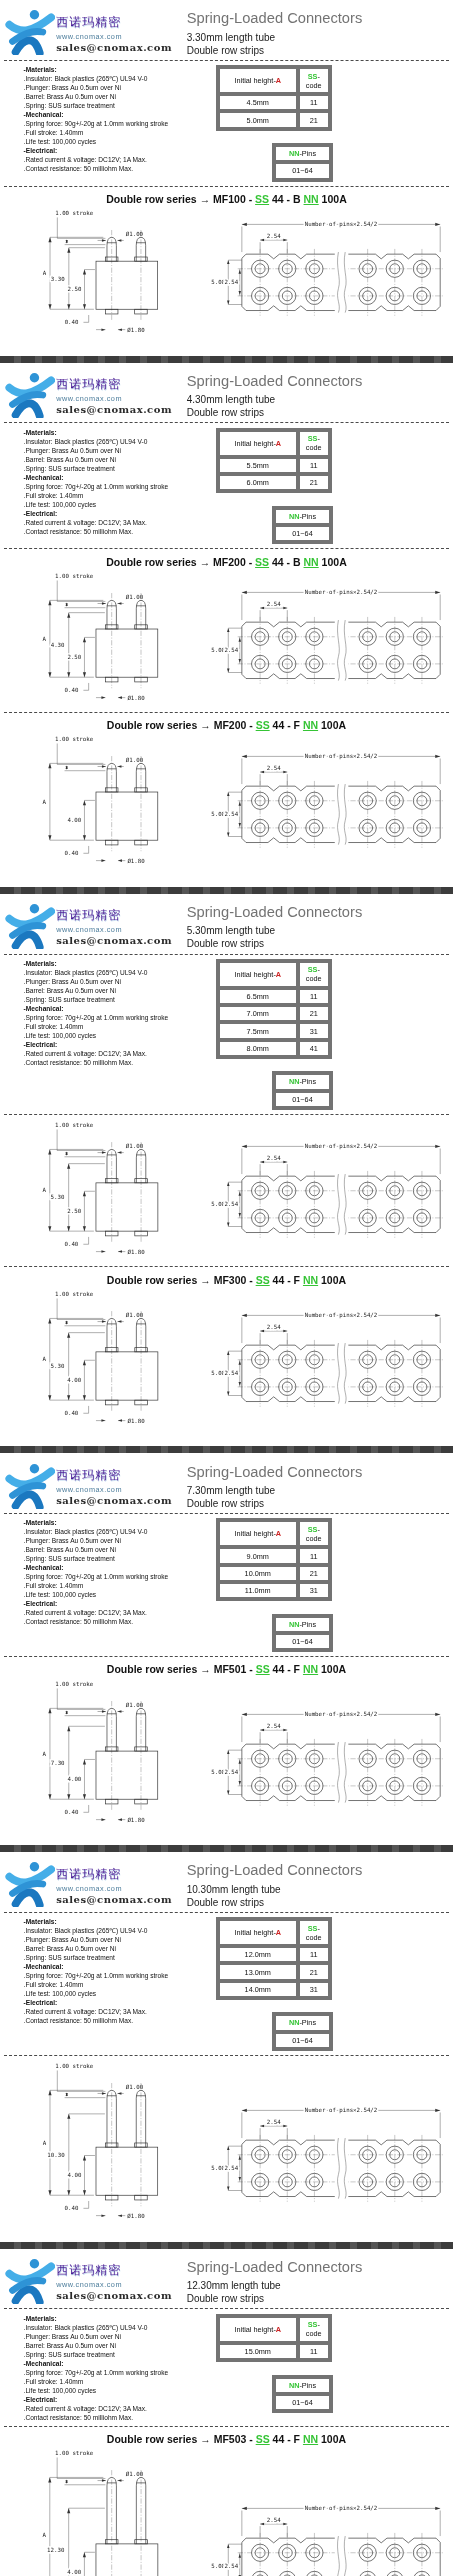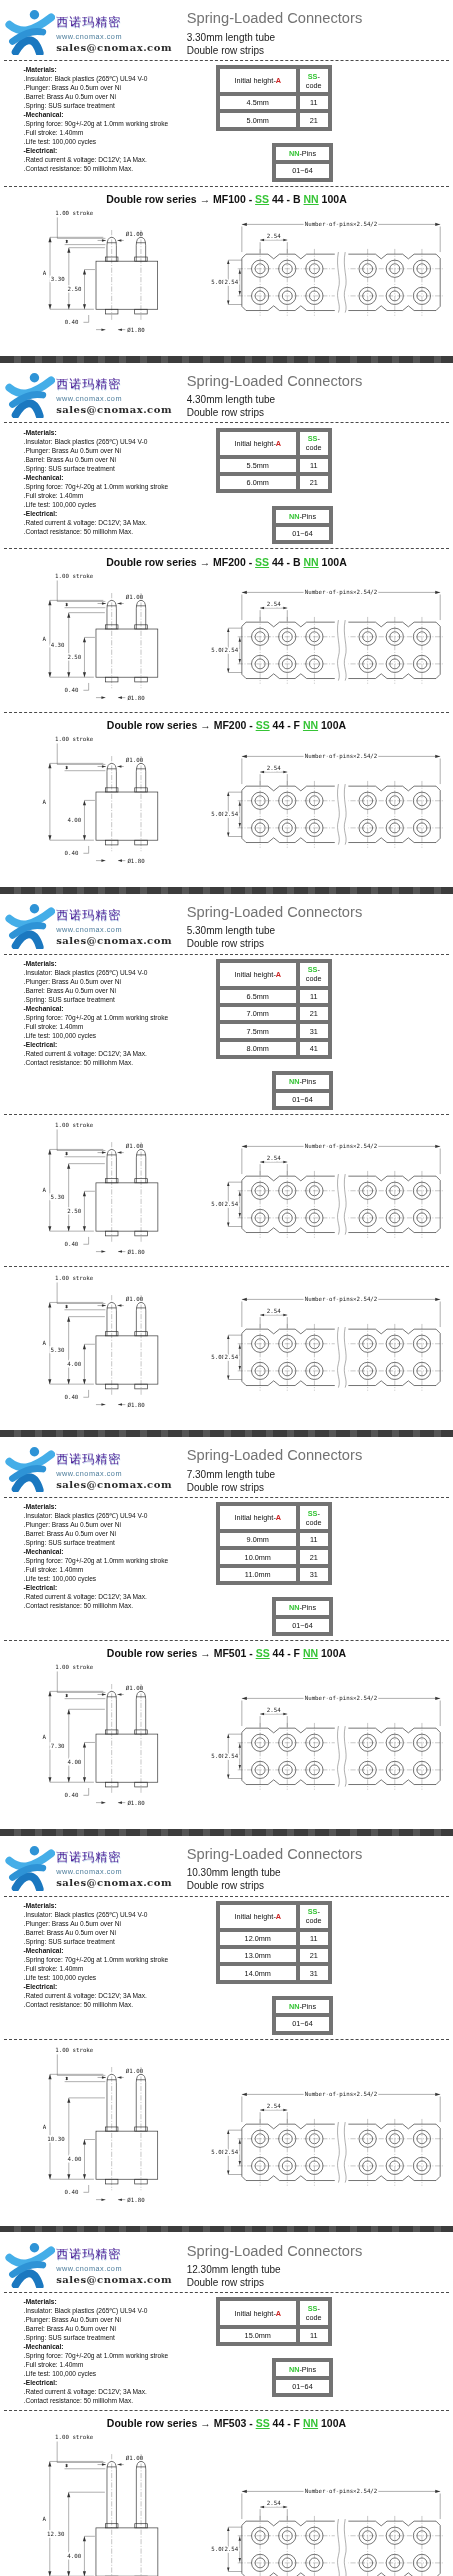--- a/index.html
+++ b/index.html
@@ -705,20 +705,21 @@
                 <line class="thin" x1="56" y1="103" x2="56" y2="155"></line>
                 <path d="M56,105 L53.6,112.6 L58.4,112.6 Z" fill="#333"></path>
                 <path d="M56,153 L53.6,145.4 L58.4,145.4 Z" fill="#333"></path>
                 <text class="wbg" x="53" y="133" text-anchor="end" font-size="10">2.54</text>
               </svg></div>
     </div>
   </div>
 
   <div class="series-section">
     <div class="dashed"></div>
+    <div class="series-heading"><span>Double row series </span><span>→ </span><span>MF300 - </span><span class="green ul">SS</span><span> 44 - F </span><span class="green ul">NN</span><span> 100A</span></div>
     <div class="drawings">
       <div class="side-wrap"><svg width="147" height="141" viewBox="0 0 280 268.7">
                 <line class="cl" x1="148" y1="44" x2="148" y2="234.7"></line>
                 <line class="cl" x1="204" y1="44" x2="204" y2="234.7"></line>
                 <path class="ln" d="M139,121.69999999999999 L139,74 Q139,58 148,58 Q157,58 157,74 L157,121.69999999999999"></path>
                 <line class="ln" x1="139" y1="68.4" x2="157" y2="68.4"></line>
                 <rect class="ln" x="136" y="113.69999999999999" width="24" height="8"></rect>
                 <path class="ln" d="M195,121.69999999999999 L195,74 Q195,58 204,58 Q213,58 213,74 L213,121.69999999999999"></path>
                 <line class="ln" x1="195" y1="68.4" x2="213" y2="68.4"></line>
                 <rect class="ln" x="192" y="113.69999999999999" width="24" height="8"></rect>

